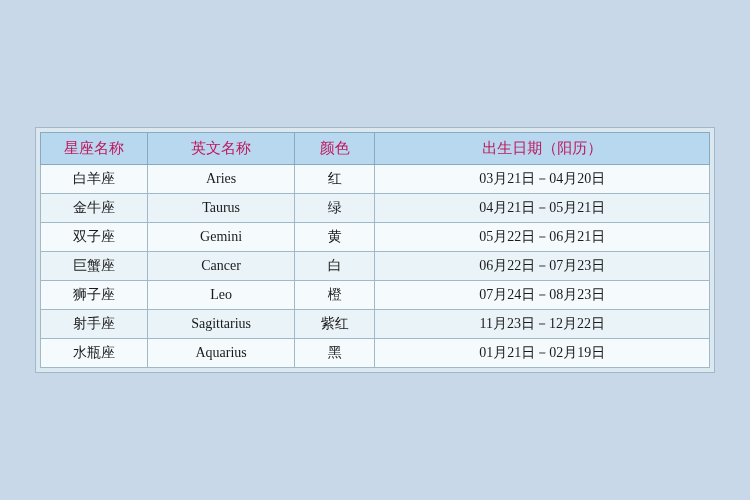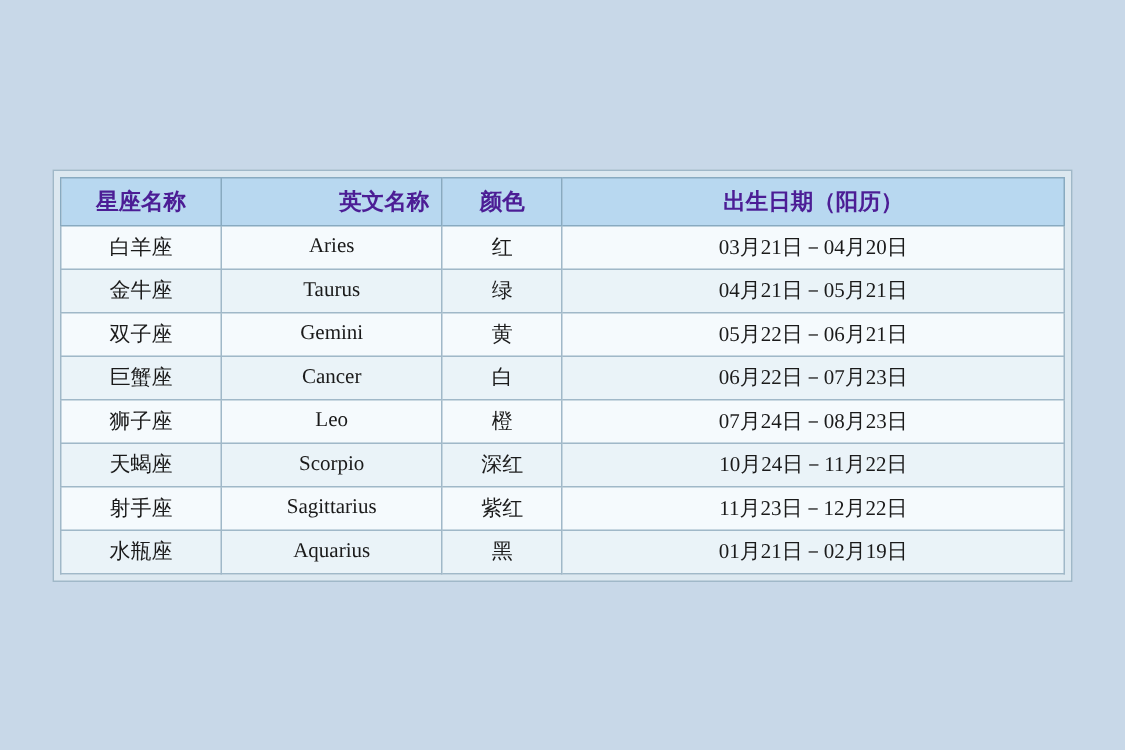--- a/index.html
+++ b/index.html
@@ -30,39 +30,39 @@
       border-collapse: collapse;
       background-color: #f0f6fa;
     }
 
     thead tr th {
       background-color: #b8d8f0;
       border: 1px solid #88aac0;
       padding: 6px 8px;
       text-align: center;
       font-size: 15px;
-      font-weight: bold;
-      color: #4c1d95;
+      font-weight: normal;
+      color: #be185d;
     }
 
     tbody tr td {
       border: 1px solid #a0b8c8;
       padding: 5px 24px;
       text-align: center;
       font-size: 14px;
       color: #1a1a1a;
       background-color: #f5fafd;
     }
 
     tbody tr:nth-child(even) td {
       background-color: #eaf3f8;
     }
 
     .col-chinese { width: 16%; }
-    .col-english { width: 22%; text-align: right; }
+    .col-english { width: 22%; }
     .col-color   { width: 12%; }
     .col-date    { width: 50%; }
   </style>
 </head>
 <body>
 
 <div class="table-container">
   <table>
     <thead>
       <tr>
@@ -97,26 +97,20 @@
           <td>白</td>
           <td>06月22日－07月23日</td>
         </tr>
         <tr>
           <td>狮子座</td>
           <td>Leo</td>
           <td>橙</td>
           <td>07月24日－08月23日</td>
         </tr>
         <tr>
-          <td>天蝎座</td>
-          <td>Scorpio</td>
-          <td>深红</td>
-          <td>10月24日－11月22日</td>
-        </tr>
-        <tr>
           <td>射手座</td>
           <td>Sagittarius</td>
           <td>紫红</td>
           <td>11月23日－12月22日</td>
         </tr>
         <tr>
           <td>水瓶座</td>
           <td>Aquarius</td>
           <td>黑</td>
           <td>01月21日－02月19日</td>

